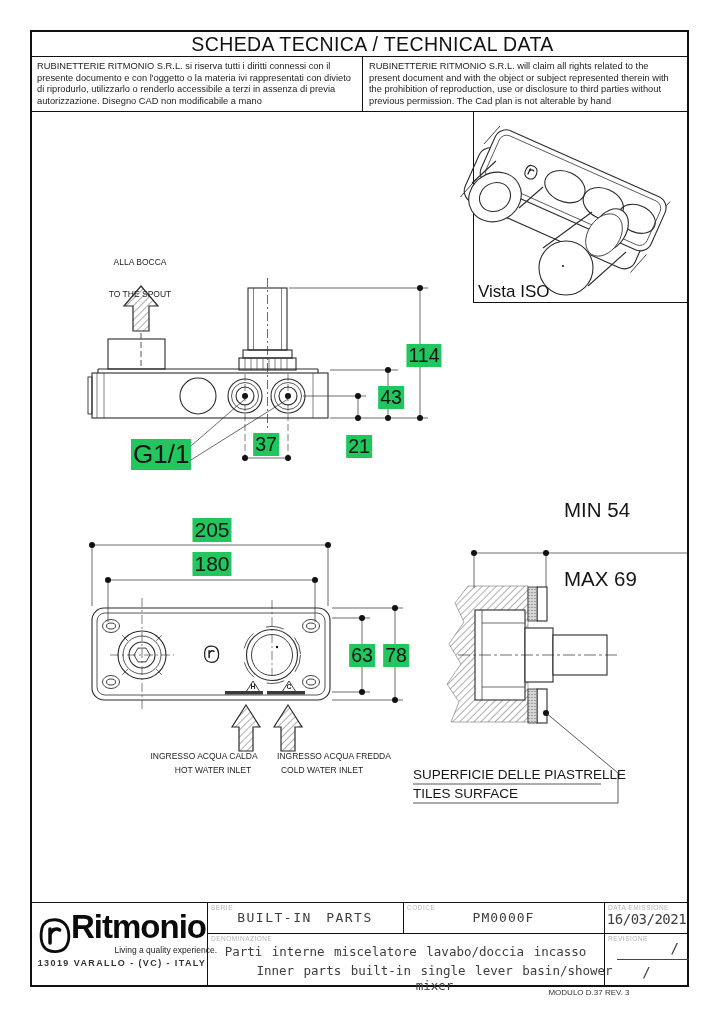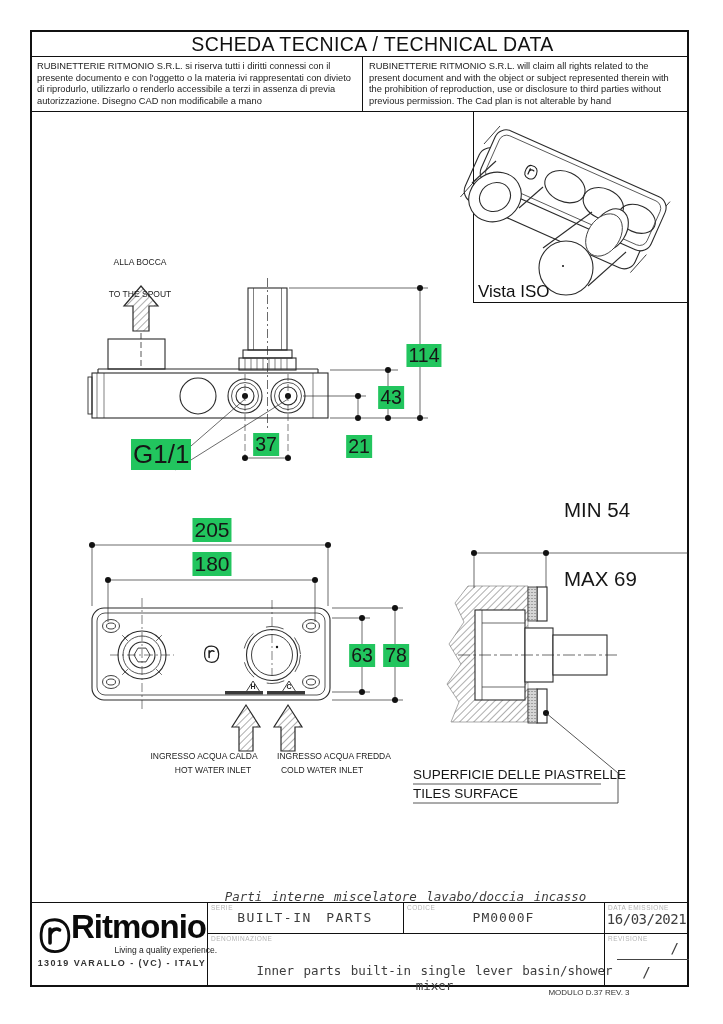--- a/index.html
+++ b/index.html
@@ -316,21 +316,21 @@
   <span class="tb-lbl" style="left:211px;top:904px;">SERIE</span>
   <div class="tb-val cad" style="left:207px;top:910px;width:196px;font-size:13px;letter-spacing:1.5px;word-spacing:5px;">BUILT-IN PARTS</div>
 
   <span class="tb-lbl" style="left:407px;top:904px;">CODICE</span>
   <div class="tb-val cad" style="left:403px;top:910px;width:201px;font-size:13px;letter-spacing:1px;">PM0000F</div>
 
   <span class="tb-lbl" style="left:608px;top:904px;">DATA  EMISSIONE</span>
   <div class="tb-val cad" style="left:604px;top:911px;width:85px;font-size:14px;letter-spacing:-0.5px;text-align:center;">16/03/2021</div>
 
   <span class="tb-lbl" style="left:211px;top:935px;">DENOMINAZIONE</span>
-  <div class="tb-val cad" style="left:207px;top:889px;width:397px;font-size:12.5px;word-spacing:2px;font-style:italic;">Parti interne miscelatore lavabo/doccia incasso</div>
+  <div class="tb-val cad" style="left:207px;top:944px;width:397px;font-size:12.5px;word-spacing:2px;">Parti interne miscelatore lavabo/doccia incasso</div>
   <div class="tb-val cad" style="left:207px;top:963px;width:397px;font-size:12.5px;word-spacing:2px;margin-left:29px;">Inner parts built-in single lever basin/shower mixer</div>
 
   <span class="tb-lbl" style="left:608px;top:935px;">REVISIONE</span>
   <div class="tb-val cad" style="left:604px;top:940px;width:75px;text-align:right;font-size:14px;">/</div>
   <div class="tb-val cad" style="left:604px;top:964px;width:85px;font-size:14px;">/</div>
 
   <div>
     <svg class="abs" style="left:38px;top:917px;" width="34" height="38" viewBox="0 0 48 52">
       <use href="#drop-mark-logo"></use>
       <g stroke="#0b0b0b" fill="none">

